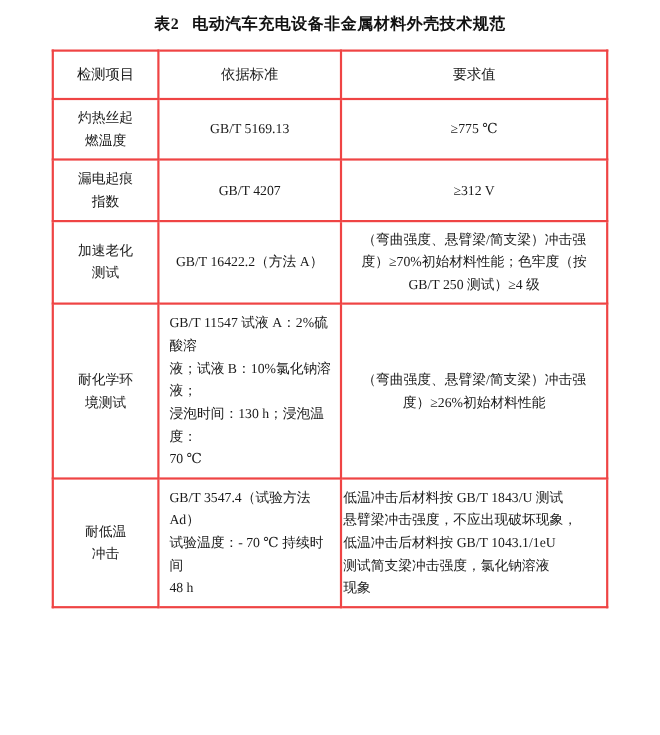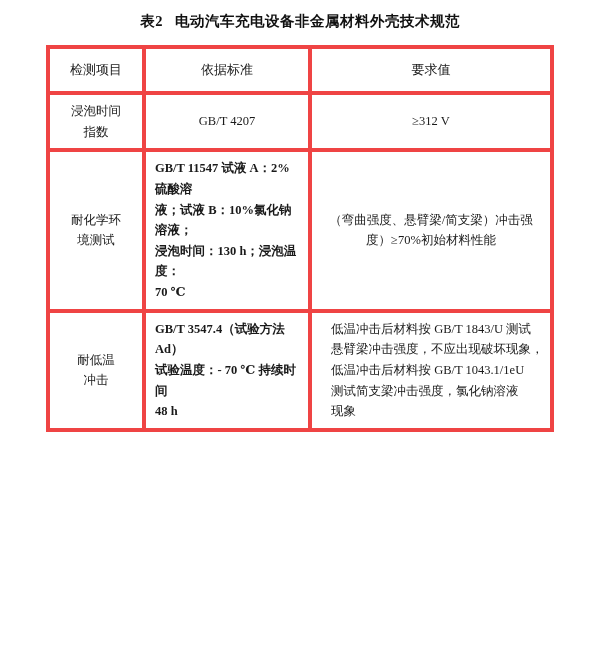--- a/index.html
+++ b/index.html
@@ -31,21 +31,21 @@
   .caption .cap-num {
     margin-right: 12px;
   }
   table.spec {
     border-collapse: collapse;
     width: 504px;
     margin: 0 auto;
     table-layout: fixed;
   }
   table.spec td, table.spec th {
-    border: 4px solid #ef4444;
+    border: 2px solid #ef4444;
     vertical-align: middle;
     padding: 6px 8px;
     font-size: 12.5px;
     line-height: 1.65;
     color: #1a1a1a;
     font-weight: normal;
   }
   table.spec thead th {
     text-align: center;
     height: 34px;
@@ -59,28 +59,27 @@
   td.item {
     text-align: center;
   }
   td.std {
     text-align: center;
   }
   td.std.left {
     text-align: left;
     padding-left: 9px;
     padding-right: 6px;
-    font-weight: bold;
   }
   td.req {
     text-align: center;
   }
   td.req.left {
     text-align: left;
-    padding-left: 19px;
+    padding-left: 1px;
     padding-right: 6px;
   }
   .ln { display: block; }
 </style>
 </head>
 <body>
 
 <div class="page">
 
   <div class="caption">
@@ -96,44 +95,70 @@
     <thead>
       <tr>
         <th>检测项目</th>
         <th>依据标准</th>
         <th>要求值</th>
       </tr>
     </thead>
     <tbody id="table-body">
         <tr>
           <td class="item">
-            <span class="ln">浸泡时间</span>
+            <span class="ln">灼热丝起</span>
+            <span class="ln">燃温度</span>
+          </td>
+          <td class="std">
+            <span class="ln">GB/T 5169.13</span>
+          </td>
+          <td class="req">
+            <span class="ln">≥775 ℃</span>
+          </td>
+        </tr>
+        <tr>
+          <td class="item">
+            <span class="ln">漏电起痕</span>
             <span class="ln">指数</span>
           </td>
           <td class="std">
             <span class="ln">GB/T 4207</span>
           </td>
           <td class="req">
             <span class="ln">≥312 V</span>
+          </td>
+        </tr>
+        <tr>
+          <td class="item">
+            <span class="ln">加速老化</span>
+            <span class="ln">测试</span>
+          </td>
+          <td class="std">
+            <span class="ln">GB/T 16422.2（方法 A）</span>
+          </td>
+          <td class="req">
+            <span class="ln">（弯曲强度、悬臂梁/简支梁）冲击强</span>
+            <span class="ln">度）≥70%初始材料性能；色牢度（按</span>
+            <span class="ln">GB/T 250 测试）≥4 级</span>
           </td>
         </tr>
         <tr>
           <td class="item">
             <span class="ln">耐化学环</span>
             <span class="ln">境测试</span>
           </td>
           <td class="std left">
             <span class="ln">GB/T 11547 试液 A：2%硫酸溶</span>
             <span class="ln">液；试液 B：10%氯化钠溶液；</span>
             <span class="ln">浸泡时间：130 h；浸泡温度：</span>
             <span class="ln">70 ℃</span>
           </td>
           <td class="req">
             <span class="ln">（弯曲强度、悬臂梁/简支梁）冲击强</span>
-            <span class="ln">度）≥70%初始材料性能</span>
+            <span class="ln">度）≥26%初始材料性能</span>
           </td>
         </tr>
         <tr>
           <td class="item">
             <span class="ln">耐低温</span>
             <span class="ln">冲击</span>
           </td>
           <td class="std left">
             <span class="ln">GB/T 3547.4（试验方法 Ad）</span>
             <span class="ln">试验温度：- 70 ℃ 持续时间</span>

